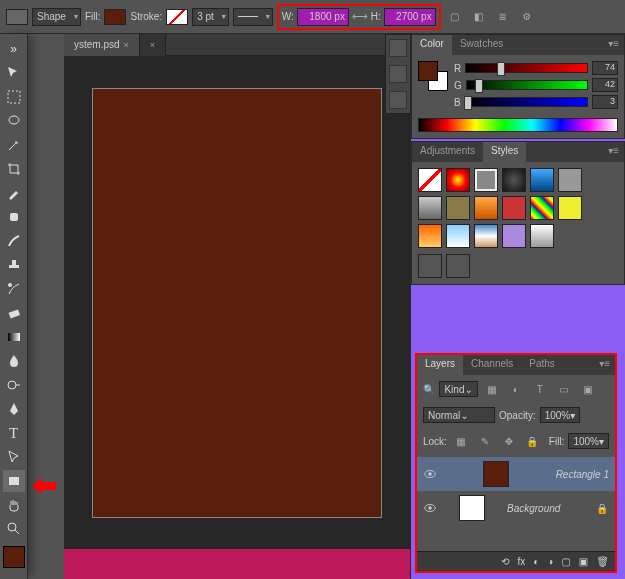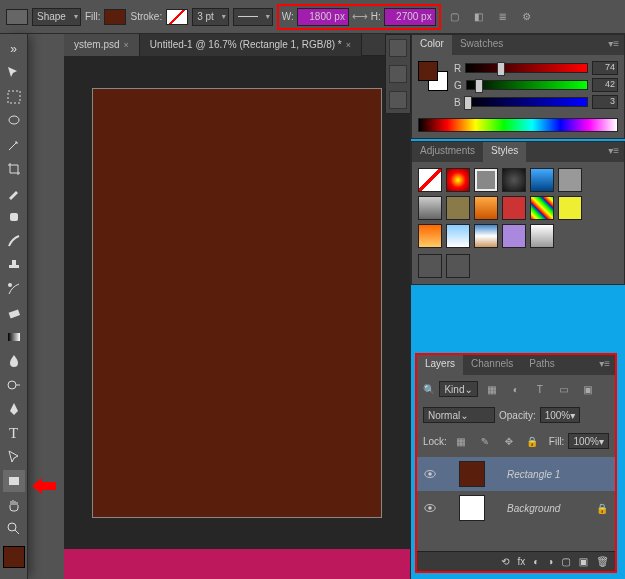--- a/index.html
+++ b/index.html
@@ -20,21 +20,21 @@
 .dtab.active { background:#333; }
 .dtab .x { color:#999; font-size:9px; }
 .canvaswrap { position:absolute; top:22px; left:0; right:0; bottom:30px; background:#262626; display:flex; align-items:center; justify-content:center; }
 .canvas { width:290px; height:430px; background:#fff; border:1px solid #888; display:flex; align-items:center; justify-content:center; }
 .canvas-fill { width:100%; height:100%; }
 .statusbar { position:absolute; bottom:0; left:0; right:0; height:30px; background:#3a3a3a; border-top:1px solid #222; display:flex; align-items:flex-start; }
 .zoom { background:#2f2f2f; border:1px solid #222; padding:2px 6px; margin:4px; }
 .minitabs { display:flex; gap:0; margin-top:10px; }
 .mtab { background:#4a4a4a; border:1px solid #222; padding:2px 8px; font-weight:bold; font-size:9px; }
 .redarrow { position:absolute; left:32px; top:478px; width:24px; height:16px; }
-.rightcol { position:absolute; right:0; top:34px; width:215px; bottom:0; background:#0ea5e9; border-left:1px solid #2a2a2a; }
+.rightcol { position:absolute; right:0; top:34px; width:215px; bottom:0; background:#8b5cf6; border-left:1px solid #2a2a2a; }
 .collapsed { position:absolute; left:-26px; top:0; width:26px; background:#464646; border:1px solid #222; display:flex; flex-direction:column; align-items:center; padding:4px 0; gap:8px; }
 .collapsed div { width:18px; height:18px; background:#555; border:1px solid #333; }
 .panel { background:#535353; border:1px solid #2a2a2a; margin-bottom:2px; }
 .ptabs { display:flex; height:20px; background:#3a3a3a; }
 .ptab { padding:3px 8px; color:#999; }
 .ptab.active { background:#535353; color:#ddd; }
 .ptab-menu { margin-left:auto; padding:3px 5px; color:#999; }
 .colorpanel .body { padding:6px; display:flex; gap:6px; }
 .fgbg { width:30px; height:30px; position:relative; }
 .fgbg .fg { width:20px; height:20px; border:1px solid #000; position:absolute; top:0; left:0; }
@@ -44,21 +44,21 @@
 .srow .track { flex:1; height:10px; border:1px solid #222; position:relative; }
 .srow .thumb { position:absolute; top:-2px; width:8px; height:14px; background:#ccc; border:1px solid #333; transform:translateX(-50%); }
 .srow .val { width:26px; height:14px; background:#3f3f3f; border:1px solid #222; text-align:right; padding:0 2px; font-size:9px; }
 .spectrum { height:14px; margin:0 6px 6px; background:linear-gradient(90deg,#000,#f00,#ff0,#0f0,#0ff,#00f,#f0f,#fff); border:1px solid #222; }
 .stylesgrid { display:grid; grid-template-columns:repeat(7,24px); gap:4px; padding:6px; }
 .sty { width:24px; height:24px; border:1px solid #222; }
 .layerspanel { border:2px solid #ff0000; position:absolute; bottom:4px; left:4px; right:8px; height:220px; }
 .lopts { padding:4px 6px; display:flex; align-items:center; gap:4px; flex-wrap:wrap; }
 .lopts .field { background:#3f3f3f; border:1px solid #222; height:16px; padding:0 4px; display:flex; align-items:center; }
 .layerlist { padding:2px 0; }
-.layer { display:flex; align-items:center; height:34px; padding:0 6px; gap:22px; }
+.layer { display:flex; align-items:center; height:34px; padding:0 6px; gap:22px;justify-content:space-between; }
 .layer.sel { background:#5a6e8c; }
 .eye { width:14px; height:14px; }
 .lthumb { width:26px; height:26px; border:1px solid #222; }
 .lname { font-style:italic; }
 .lpfoot { position:absolute; bottom:0; left:0; right:0; height:20px; background:#3a3a3a; border-top:1px solid #222; display:flex; align-items:center; justify-content:flex-end; gap:8px; padding:0 6px; color:#888; }
 .linkicon { font-size:11px; color:#aaa; }
 </style>
 </head>
 <body>
 
@@ -208,21 +208,20 @@
     <path d="M24 4H10V0L0 8l10 8v-4h14z" fill="#ff0000"></path>
   </svg>
 
 <div class="docarea">
   <div class="tabbar">
     <div class="dtab">
         <span>ystem.psd</span>
         <span class="x">×</span>
       </div>
     <div class="dtab active">
-        <span>Untitled-1 @ 16.7% (Rectangle 1, RGB/8) *</span>
         <span class="x">×</span>
       </div>
   </div>
   <div class="canvaswrap">
     <div class="canvas">
       <div class="canvas-fill" style="background:#5a1e0d"></div>
     </div>
   </div>
 </div>
 

